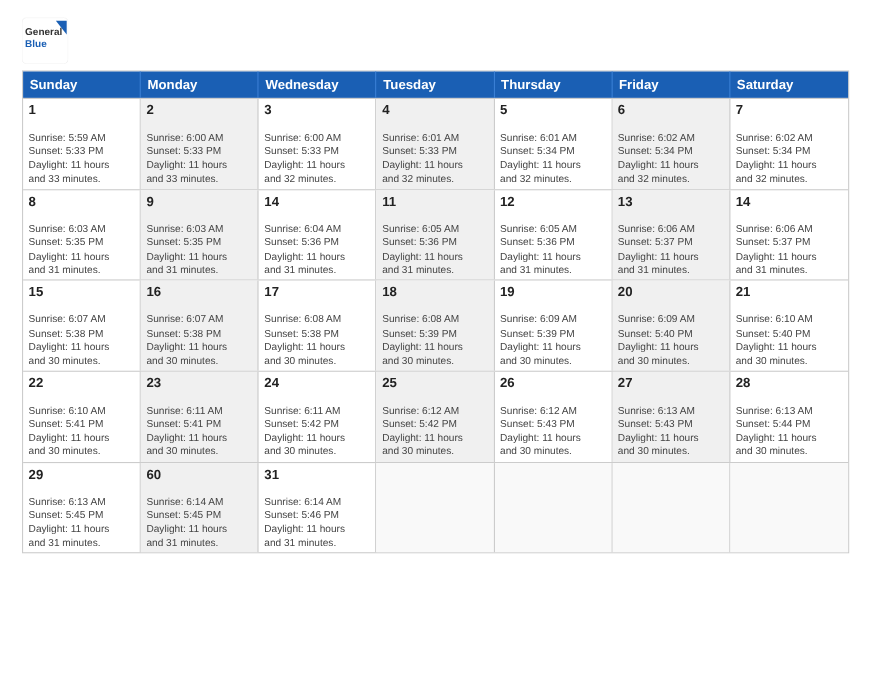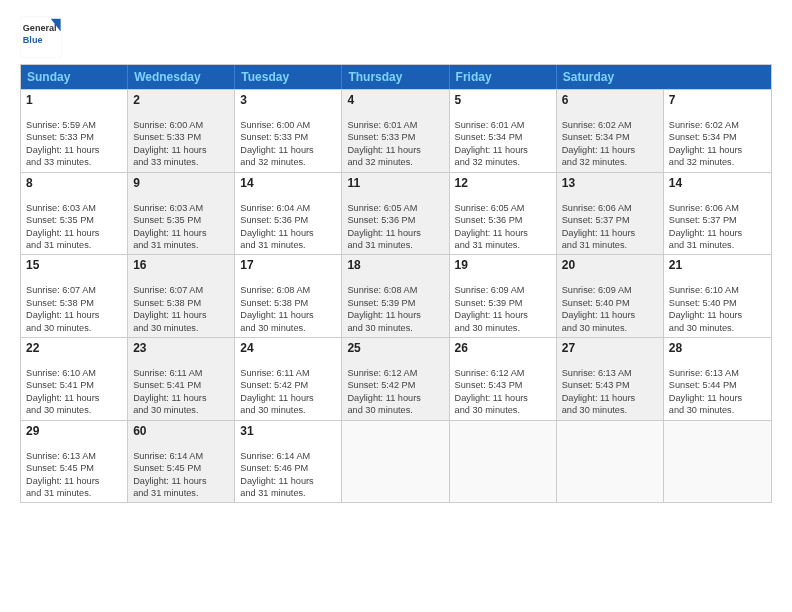--- a/index.html
+++ b/index.html
@@ -47,21 +47,21 @@
       display: flex;
       flex-direction: column;
       border: 1px solid #ccc;
     }
     .cal-header-row {
       display: grid;
       grid-template-columns: repeat(7, 1fr);
       background: #1a5fb4;
     }
     .cal-header-cell {
-      color: #7dd3fc;
+      color: #ffffff;
       font-weight: bold;
       font-size: 12px;
       padding: 5px 6px;
       text-align: left;
       border-right: 1px solid #3a7fd4;
     }
     .cal-header-cell:last-child { border-right: none; }
     .cal-body {
       flex: 1;
       display: flex;
@@ -112,20 +112,21 @@
   </div>
     <div class="title-block">
       <h1></h1>
       <h2></h2>
     </div>
   </div>
 
   <div class="calendar">
     <div class="cal-header-row">
     <div class="cal-header-cell">Sunday</div>
+        <div class="cal-header-cell">Monday</div>
         <div class="cal-header-cell">Wednesday</div>
         <div class="cal-header-cell">Tuesday</div>
         <div class="cal-header-cell">Thursday</div>
         <div class="cal-header-cell">Friday</div>
         <div class="cal-header-cell">Saturday</div>
       </div>
     <div class="cal-body">
     <div class="cal-week">
           <div class="cal-cell">
             <span class="day-num">1</span>

